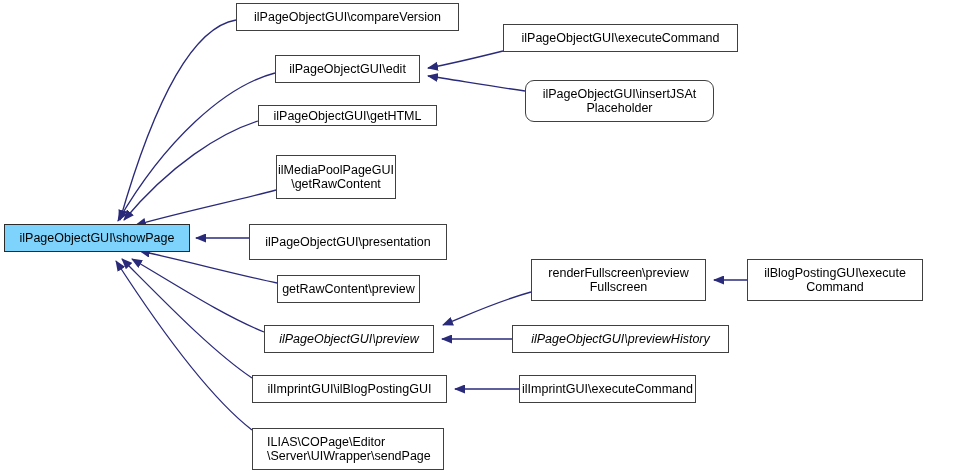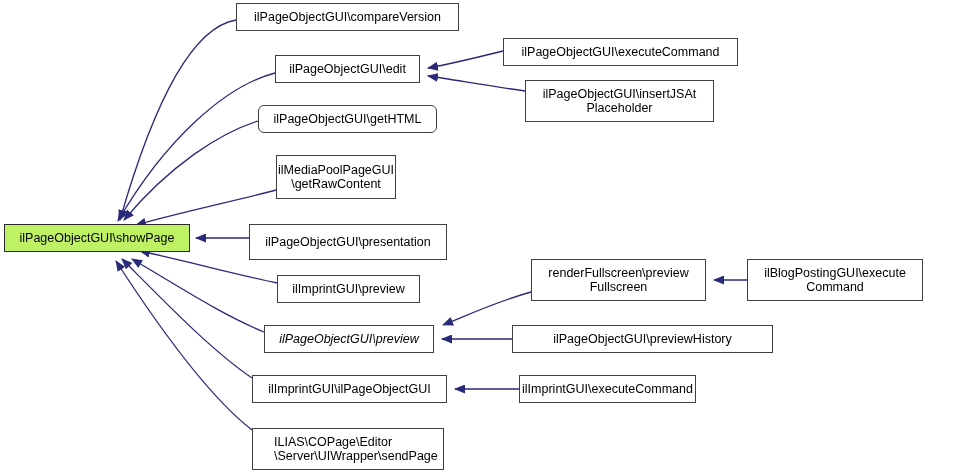--- a/index.html
+++ b/index.html
@@ -33,27 +33,27 @@
     line-height: 14px;
     display: flex;
     align-items: center;
     justify-content: center;
     text-align: center;
     padding: 0 4px;
     white-space: pre-line;
     z-index: 5;
   }
   .gnode.root {
-    background: #bef264;
+    background: #7dd3fc;
     border-color: #2b2b2b;
   }
   .gnode.leftalign {
     justify-content: flex-start;
     text-align: left;
-    padding-left: 21px;
+    padding-left: 14px;
   }
 </style>
 </head>
 <body>
 
 <div id="graph-root">
   <svg id="edge-layer" viewBox="0 0 961 474" width="961" height="474" xmlns="http://www.w3.org/2000/svg">
     <defs>
       <marker id="arrowhead" markerWidth="11" markerHeight="9" refX="10" refY="4.5" orient="auto" markerUnits="userSpaceOnUse">
         <polygon points="0,0 11,4.5 0,9" fill="#2a2a7a"></polygon>
@@ -74,32 +74,32 @@
         <path d="M531,292 C495,302 468,315 443,325" fill="none" stroke="#2a2a7a" stroke-width="1.3" marker-end="url(#arrowhead)"></path>
         <path d="M512,339 L442,339" fill="none" stroke="#2a2a7a" stroke-width="1.3" marker-end="url(#arrowhead)"></path>
         <path d="M519,389 L455,389" fill="none" stroke="#2a2a7a" stroke-width="1.3" marker-end="url(#arrowhead)"></path>
         <path d="M781,280 L714,280" fill="none" stroke="#2a2a7a" stroke-width="1.3" marker-end="url(#arrowhead)"></path>
       </g>
   </svg>
   <div id="nodes">
       <div class="gnode root" style="left: 4px; top: 224px; width: 186px; height: 28px;">ilPageObjectGUI\showPage</div>
       <div class="gnode" style="left: 236px; top: 3px; width: 223px; height: 28px;">ilPageObjectGUI\compareVersion</div>
       <div class="gnode" style="left: 275px; top: 55px; width: 145px; height: 28px;">ilPageObjectGUI\edit</div>
-      <div class="gnode" style="left: 258px; top: 105px; width: 179px; height: 28px; border-radius: 6px;">ilPageObjectGUI\getHTML</div>
+      <div class="gnode" style="left: 258px; top: 105px; width: 179px; height: 21px;">ilPageObjectGUI\getHTML</div>
       <div class="gnode" style="left: 276px; top: 155px; width: 120px; height: 44px;">ilMediaPoolPageGUI
 \getRawContent</div>
       <div class="gnode" style="left: 249px; top: 224px; width: 198px; height: 36px;">ilPageObjectGUI\presentation</div>
-      <div class="gnode" style="left: 277px; top: 275px; width: 143px; height: 28px;">ilImprintGUI\preview</div>
+      <div class="gnode" style="left: 277px; top: 275px; width: 143px; height: 28px;">getRawContent\preview</div>
       <div class="gnode" style="left: 264px; top: 325px; width: 170px; height: 28px; font-style: italic;">ilPageObjectGUI\preview</div>
-      <div class="gnode" style="left: 252px; top: 375px; width: 195px; height: 28px;">ilImprintGUI\ilPageObjectGUI</div>
+      <div class="gnode" style="left: 252px; top: 375px; width: 195px; height: 28px;">ilImprintGUI\ilBlogPostingGUI</div>
       <div class="gnode leftalign" style="left: 252px; top: 428px; width: 192px; height: 42px;">ILIAS\COPage\Editor
 \Server\UIWrapper\sendPage</div>
-      <div class="gnode" style="left: 503px; top: 38px; width: 235px; height: 28px;">ilPageObjectGUI\executeCommand</div>
-      <div class="gnode" style="left: 525px; top: 80px; width: 189px; height: 42px;">ilPageObjectGUI\insertJSAt
+      <div class="gnode" style="left: 503px; top: 24px; width: 235px; height: 28px;">ilPageObjectGUI\executeCommand</div>
+      <div class="gnode" style="left: 525px; top: 80px; width: 189px; height: 42px; border-radius: 9px;">ilPageObjectGUI\insertJSAt
 Placeholder</div>
       <div class="gnode" style="left: 531px; top: 259px; width: 175px; height: 42px;">renderFullscreen\preview
 Fullscreen</div>
-      <div class="gnode" style="left: 512px; top: 325px; width: 261px; height: 28px;">ilPageObjectGUI\previewHistory</div>
+      <div class="gnode" style="left: 512px; top: 325px; width: 217px; height: 28px; font-style: italic;">ilPageObjectGUI\previewHistory</div>
       <div class="gnode" style="left: 519px; top: 375px; width: 177px; height: 28px;">ilImprintGUI\executeCommand</div>
       <div class="gnode" style="left: 747px; top: 259px; width: 176px; height: 42px;">ilBlogPostingGUI\execute
 Command</div>
     </div>
 </div>
 
 </body></html>

